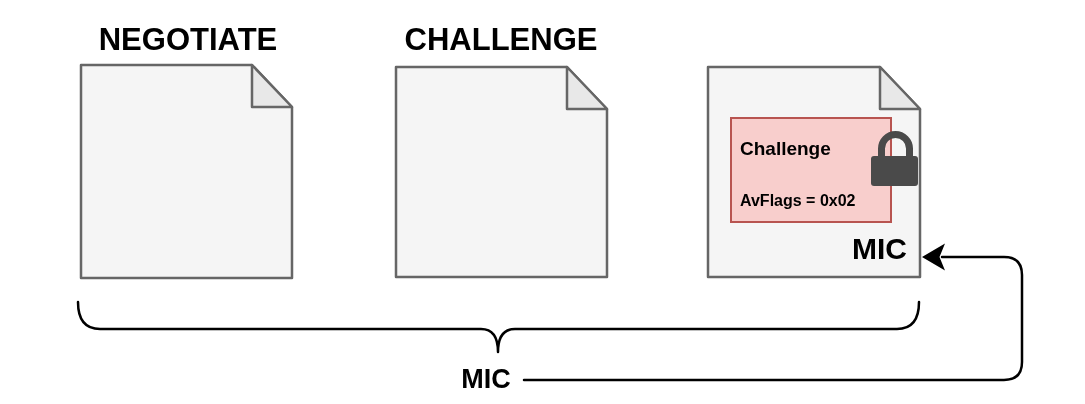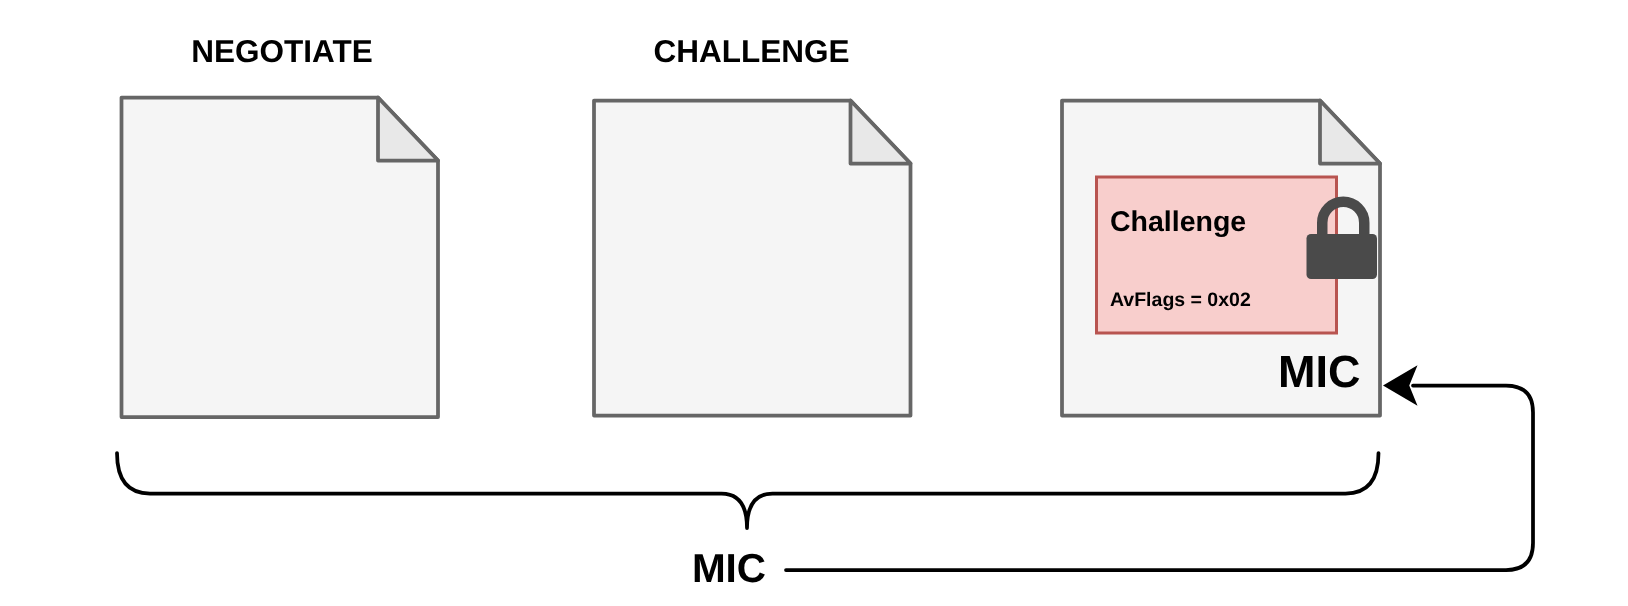--- a/index.html
+++ b/index.html
@@ -58,31 +58,31 @@
     stroke: none;
   }
   .label {
     position: absolute;
     color: #000000;
     font-weight: bold;
     line-height: 1;
     white-space: nowrap;
   }
   .stage-label {
-    font-size: 21px;
+    font-size: 31px;
     transform: translateX(-50%);
     top: 24px;
   }
   .payload-title {
     font-size: 19px;
     left: 740px;
     top: 139px;
   }
   .payload-detail {
-    font-size: 13px;
+    font-size: 16px;
     left: 740px;
     top: 193px;
   }
   .doc-mic {
     font-size: 30px;
     left: 787px;
     top: 234px;
     width: 120px;
     text-align: right;
   }

